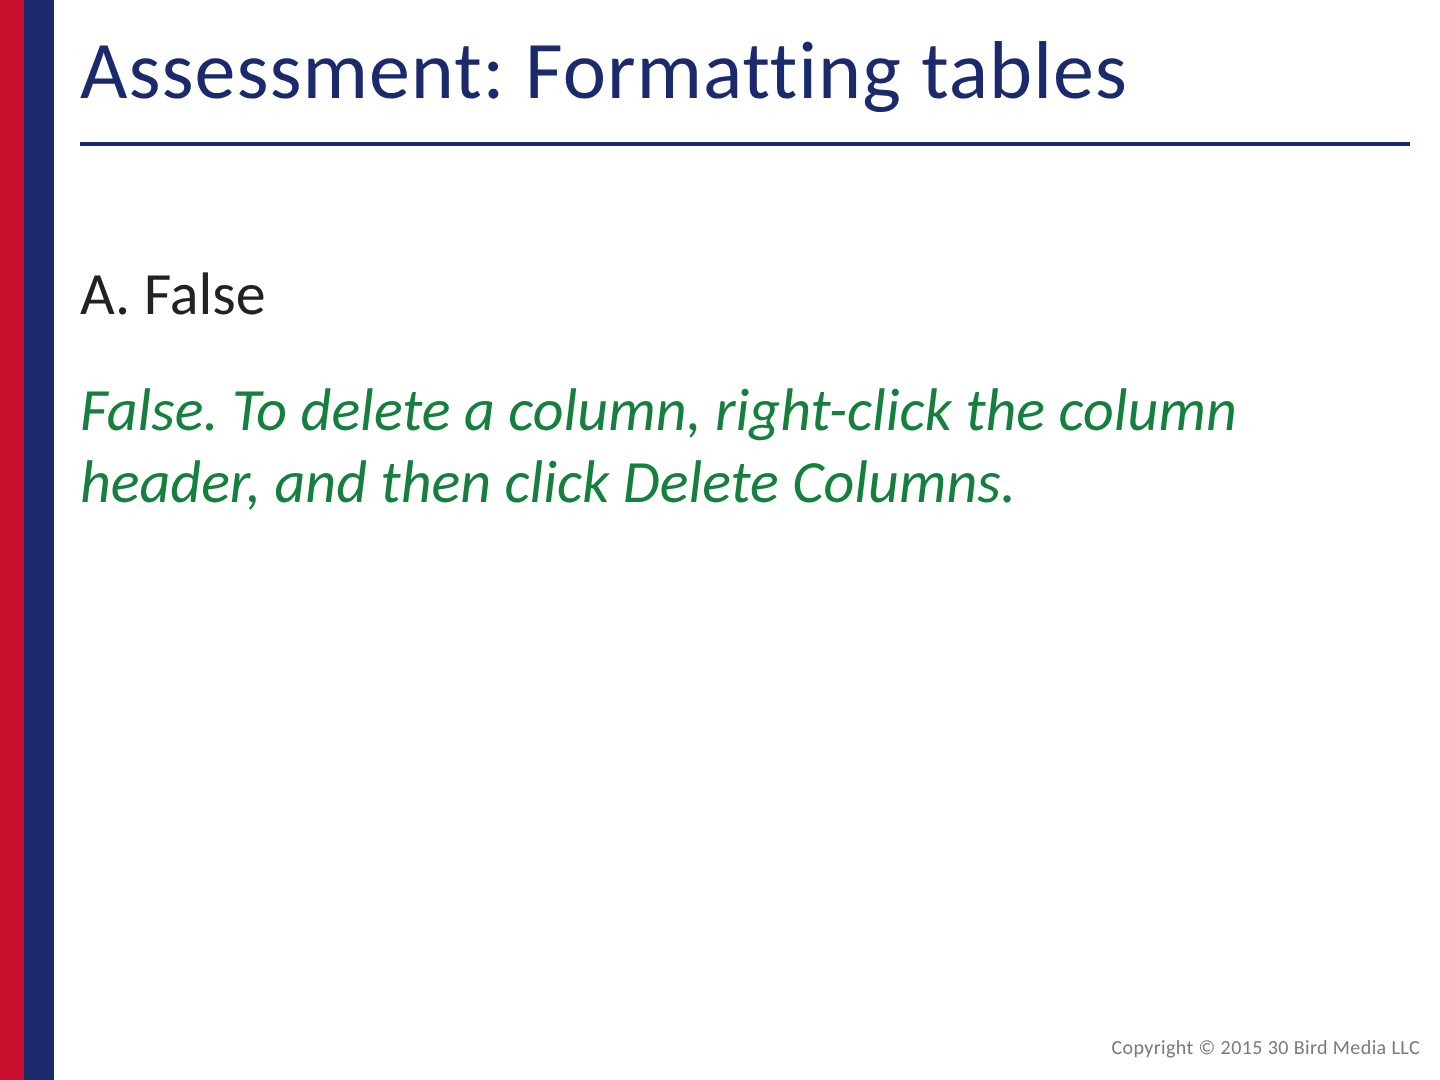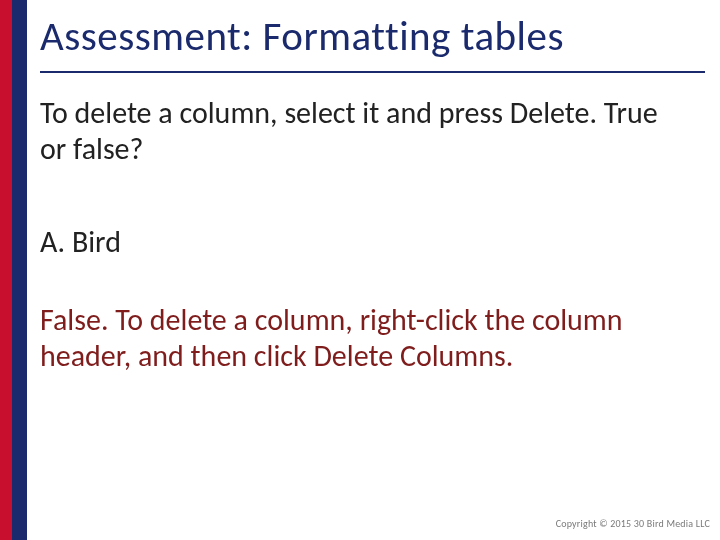--- a/index.html
+++ b/index.html
@@ -54,46 +54,46 @@
   }
   .option {
     color: #222;
     font-size: 30px;
     line-height: 1.15;
   }
   .options {
     margin-top: 58px;
   }
   .answer {
-    color: #7f1d1d;
+    color: #15803d;
     font-size: 30px;
     line-height: 1.2;
-    margin-top: 42px;
+    margin-top: 22px;
+    font-style: italic;
   }
   .copyright {
     position: absolute;
     bottom: 10px;
     right: 10px;
     font-size: 10px;
     color: #7a7a7a;
     letter-spacing: 0.2px;
   }
 </style>
 </head>
 <body>
 
 <div class="stripe stripe-red"></div>
 <div class="stripe stripe-blue"></div>
 
 <div class="content">
   <h1 class="title">Assessment: Formatting tables</h1>
   <hr class="rule">
 
-  <p class="question">To delete a column, select it and press Delete. True or false?</p>
 
   <div class="options">
-    <p class="option">A. Bird</p>
+    <p class="option">A. False</p>
   </div>
 
   <p class="answer">False. To delete a column, right-click the column header, and then click Delete Columns.</p>
 </div>
 
 <div class="copyright">Copyright © 2015 30 Bird Media LLC</div>
 
 </body></html>

